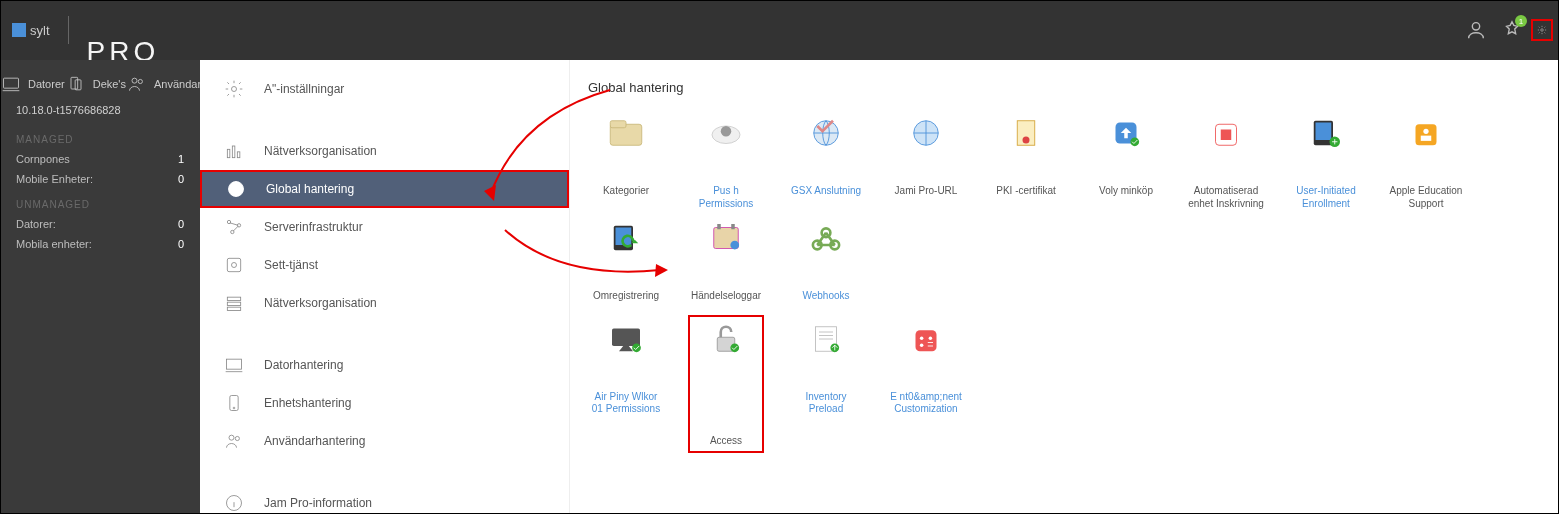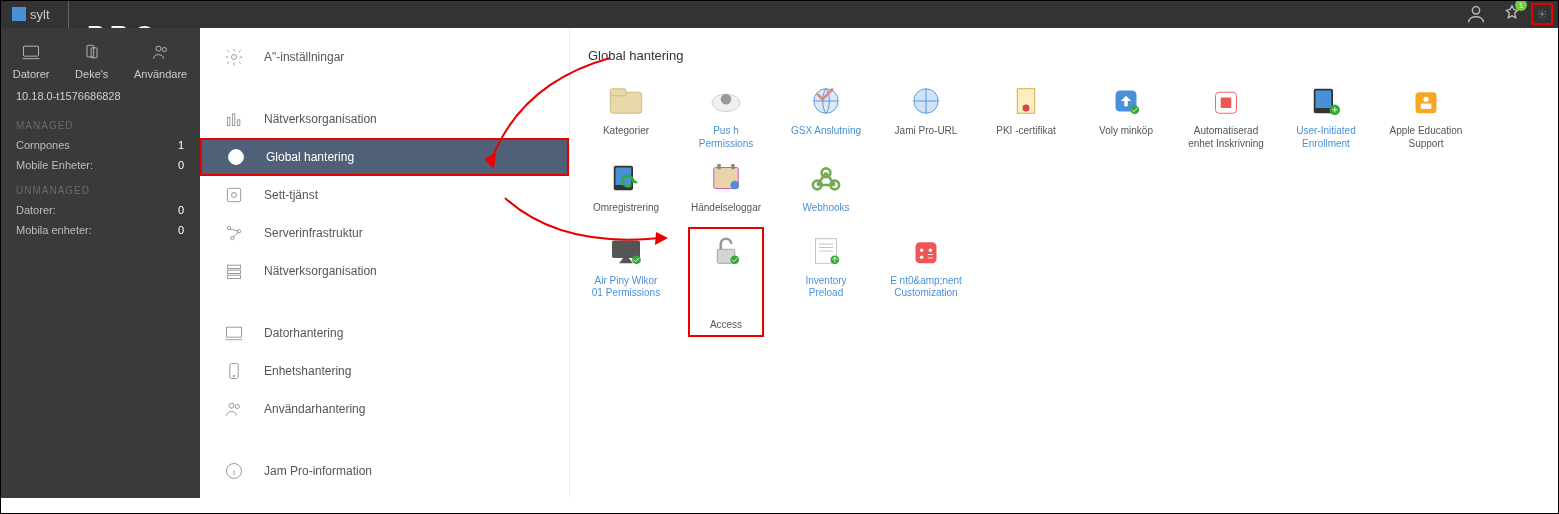--- a/index.html
+++ b/index.html
@@ -1,54 +1,54 @@
 <!DOCTYPE html>
 <html><head>
 <meta charset="utf-8">
 <style>
   * { box-sizing: border-box; margin: 0; padding: 0; }
   body { font-family: Arial, Helvetica, sans-serif; font-size: 12px; color: #333; background: #fff; width: 1559px; height: 514px; overflow: hidden; position: relative; }
   
-  .topbar { height: 28px; background: #333333; display: flex; align-items: center; padding: 12px 12px; color: #fff; }
+  .topbar { height: 60px; background: #333333; display: flex; align-items: center; padding: 12px 12px; color: #fff; }
   .brand-logo { display: flex; align-items: center; font-size: 13px; color: #ccc; }
   .brand-icon { width: 14px; height: 14px; background: #4a90d9; margin-right: 4px; }
   .divider-v { width: 1px; height: 28px; background: #666; margin: 0 18px; }
   .brand-pro { font-size: 28px; font-weight: 300; color: #f5f5f5; letter-spacing: 4px; margin-top: 43px; }
   .topbar-spacer { flex: 1; }
   .topbar-icons { display: flex; align-items: center; gap: 14px; }
   .top-icon { width: 22px; height: 22px; color: #bbb; display: flex; align-items: center; justify-content: center; cursor: pointer; }
   .notif-wrap { position: relative; }
   .notif-badge { position: absolute; top: -4px; right: -4px; width: 12px; height: 12px; border-radius: 50%; background: #7ac943; color: #fff; font-size: 8px; display:flex; align-items:center; justify-content:center;}
   .gear-highlight { border: 2px solid #e60000; padding: 4px; margin:-6px; }
   
   .main { display: flex; height: calc(100% - 44px); }
   
   .left-rail { width: 200px; background: #3a3a3a; color: #aaa; flex-shrink:0; }
   .rail-tabs { display: flex; padding: 14px 0 8px 0; justify-content: space-around; }
-  .rail-tab { display:flex; flex-direction:column; align-items:center; font-size:11px; color:#ccc; gap:6px; cursor:pointer;}
+  .rail-tab { display:flex; flex-direction:row; align-items:center; font-size:11px; color:#ccc; gap:6px; cursor:pointer;}
   .rail-tab svg { width:22px; height:20px; stroke:#ccc; fill:none; }
   .rail-section { padding: 10px 16px 4px 16px; font-size:10px; letter-spacing:1px; color:#6a6a6a; text-transform:uppercase;}
   .rail-version { padding: 2px 16px 8px 16px; font-size:11px; color:#d0d0d0; }
   .rail-stat { display:flex; justify-content:space-between; padding:4px 16px; font-size:11px; color:#bdbdbd;}
   .rail-stat .val{ color:#fff;}
   
   .settings-nav { width: 370px; background: #fff; border-right:1px solid #eee; flex-shrink:0; padding-top:10px;}
   .nav-item { display:flex; align-items:center; height:38px; padding:0 24px; gap:20px; font-size:12px; color:#555; cursor:pointer;}
   .nav-item.active { background: #516079; color:#fff; }
   .nav-item.active svg{ stroke:#fff; fill:#fff;}
   .nav-item svg { width:20px; height:20px; stroke:#888; fill:none;}
   .nav-gap { height:24px; }
   .nav-highlight { border:2px solid #e60000; }
   
   .content { flex:1; background:#fff; padding: 20px 18px; position:relative;}
   .content-title { font-size:13px; color:#333; margin-bottom:20px;}
   .grid { display:flex; flex-wrap:wrap; gap: 10px 24px; }
   .tile { width: 76px; display:flex; flex-direction:column; align-items:center; text-align:center; cursor:pointer;}
   .tile-icon { width:42px; height:36px; margin-bottom:6px; display:flex; align-items:center; justify-content:center;}
-  .tile-label { font-size:10px; line-height:1.25; color:#555; word-break: break-word;}
+  .tile-label { font-size:10px; line-height:1.25; color:#555; word-break: break-word; margin-top: 28px;}
   .tile-label.blue { color:#4a90d9; }
   .tile.highlighted { border:2px solid #e60000; padding:4px 0; margin:-6px 0;gap:44px;}
   
   
   .arrow-svg { position:absolute; pointer-events:none; }
   
   .border-outer{position:absolute; inset:0; border:1px solid #000; pointer-events:none;}
 </style>
 </head>
 <body>
@@ -150,33 +150,33 @@
     </div>
     <div class="nav-item active nav-highlight">
       <svg viewBox="0 0 24 24" fill="none" stroke="#fff">
           <circle cx="12" cy="12" r="9"></circle>
           <path d="M3 12h18M12 3c3 3 3 15 0 18M12 3c-3 3-3 15 0 18"></path>
         </svg>
       <span>Global hantering</span>
     </div>
     <div class="nav-item">
       <svg viewBox="0 0 24 24">
-          <rect x="4" y="4" width="16" height="16" rx="2"></rect>
-          <circle cx="12" cy="12" r="3"></circle>
-        </svg>
-      <span>Sett-tjänst</span>
-    </div>
-    <div class="nav-item">
-      <svg viewBox="0 0 24 24">
           <circle cx="6" cy="6" r="2"></circle>
           <circle cx="18" cy="10" r="2"></circle>
           <circle cx="10" cy="18" r="2"></circle>
           <path d="M7 7l10 3M17 11l-6 6"></path>
         </svg>
       <span>Serverinfrastruktur</span>
+    </div>
+    <div class="nav-item">
+      <svg viewBox="0 0 24 24">
+          <rect x="4" y="4" width="16" height="16" rx="2"></rect>
+          <circle cx="12" cy="12" r="3"></circle>
+        </svg>
+      <span>Sett-tjänst</span>
     </div>
     <div class="nav-item">
       <svg viewBox="0 0 24 24">
           <rect x="4" y="5" width="16" height="4"></rect>
           <rect x="4" y="11" width="16" height="4"></rect>
           <rect x="4" y="17" width="16" height="4"></rect>
         </svg>
       <span>Nätverksorganisation</span>
     </div>
     <div class="nav-gap"></div>

